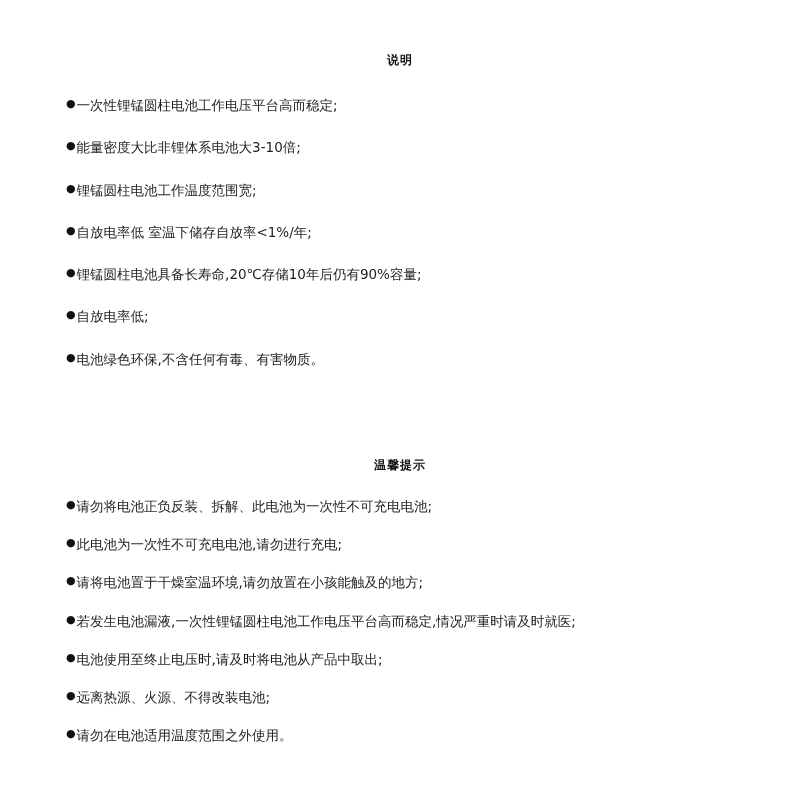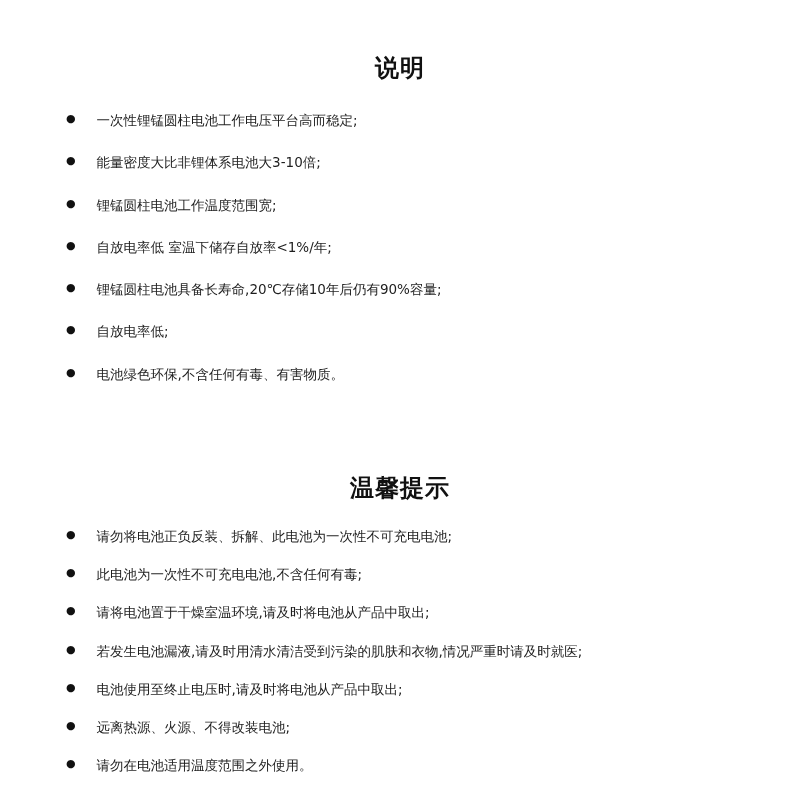--- a/index.html
+++ b/index.html
@@ -19,21 +19,21 @@
     height: 791px;
     box-sizing: border-box;
     padding: 0;
     position: relative;
   }
   .section {
     box-sizing: border-box;
   }
   .section-title {
     text-align: center;
-    font-size: 24px;
+    font-size: 12px;
     font-weight: bold;
     letter-spacing: 1px;
     color: #111111;
   }
   .bullet-list {
     list-style: none;
     margin: 0;
     padding: 0;
   }
   .bullet-item {
@@ -46,21 +46,20 @@
   }
   .bullet-dot {
     flex: 0 0 auto;
     font-size: 11px;
     line-height: 1.55;
     margin-right: 1px;
     color: #111111;
   }
   .bullet-text {
     flex: 1 1 auto;
-    margin-left: 20px;
   }
 
   
   #section-instructions {
     padding-top: 52px;
   }
   #section-instructions .section-title {
     margin-bottom: 26px;
   }
   #section-instructions .bullet-list {
@@ -127,29 +126,29 @@
 
   <div class="section" id="section-warnings">
     <div class="section-title">温馨提示</div>
     <ul class="bullet-list">
       <li class="bullet-item">
         <span class="bullet-dot">●</span>
         <span class="bullet-text">请勿将电池正负反装、拆解、此电池为一次性不可充电电池;</span>
       </li>
       <li class="bullet-item">
         <span class="bullet-dot">●</span>
-        <span class="bullet-text">此电池为一次性不可充电电池,不含任何有毒;</span>
+        <span class="bullet-text">此电池为一次性不可充电电池,请勿进行充电;</span>
       </li>
       <li class="bullet-item">
         <span class="bullet-dot">●</span>
-        <span class="bullet-text">请将电池置于干燥室温环境,请及时将电池从产品中取出;</span>
+        <span class="bullet-text">请将电池置于干燥室温环境,请勿放置在小孩能触及的地方;</span>
       </li>
       <li class="bullet-item">
         <span class="bullet-dot">●</span>
-        <span class="bullet-text">若发生电池漏液,请及时用清水清洁受到污染的肌肤和衣物,情况严重时请及时就医;</span>
+        <span class="bullet-text">若发生电池漏液,一次性锂锰圆柱电池工作电压平台高而稳定,情况严重时请及时就医;</span>
       </li>
       <li class="bullet-item">
         <span class="bullet-dot">●</span>
         <span class="bullet-text">电池使用至终止电压时,请及时将电池从产品中取出;</span>
       </li>
       <li class="bullet-item">
         <span class="bullet-dot">●</span>
         <span class="bullet-text">远离热源、火源、不得改装电池;</span>
       </li>
       <li class="bullet-item">

